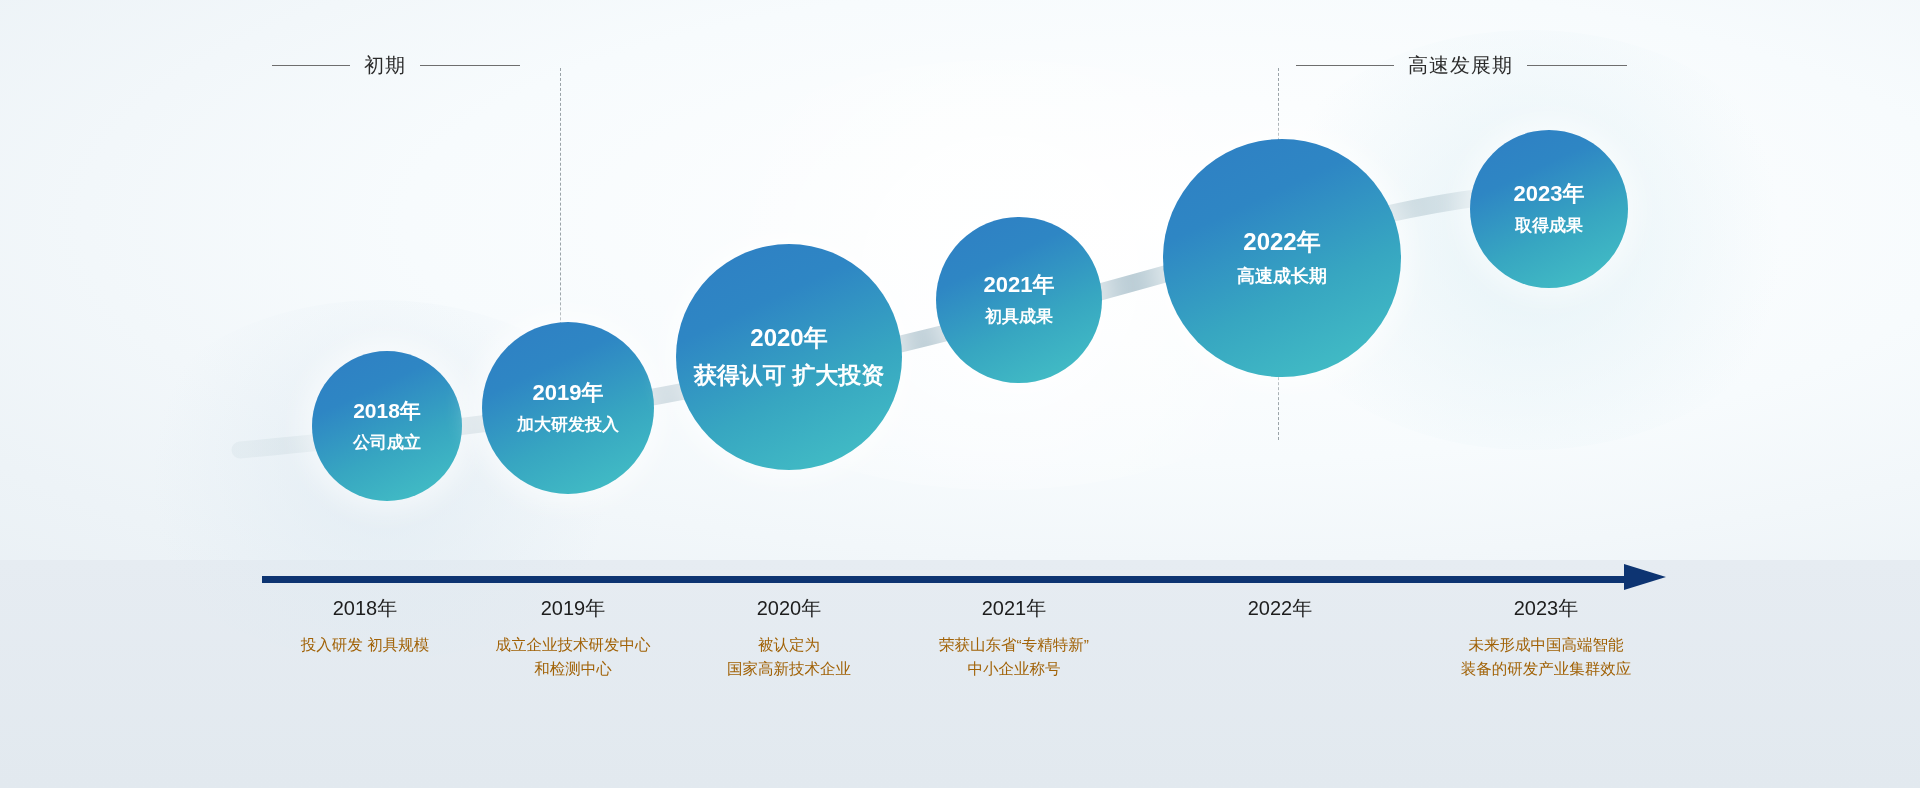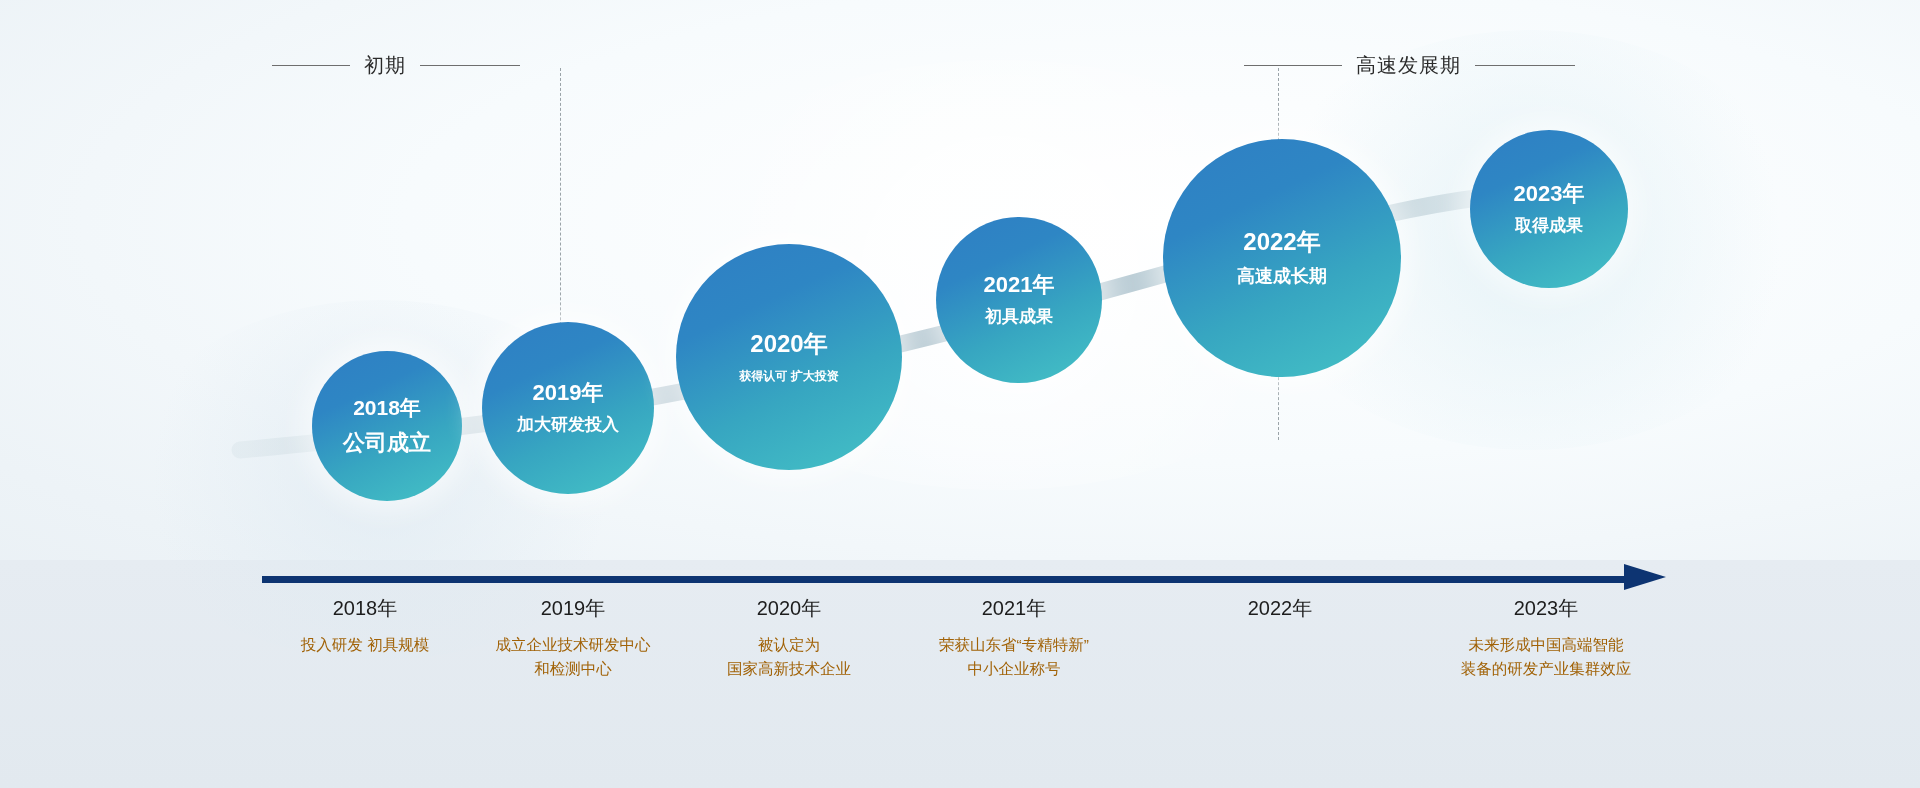--- a/index.html
+++ b/index.html
@@ -38,23 +38,23 @@
 
   
   .bubble { position:absolute; border-radius:50%;
             display:flex; flex-direction:column; align-items:center; justify-content:center;
             color:#fff; text-align:center;
             background:linear-gradient(155deg,#2f7fc4 0%, #2e86c4 30%, #37a6c1 62%, #45c3c6 100%);
             box-shadow:0 0 26px 10px rgba(255,255,255,.55); }
   .bubble .b-year { font-weight:bold; line-height:1.1; }
   .bubble .b-desc { font-weight:bold; line-height:1.2; }
 
-  .sz-s  .b-year { font-size:21px; } .sz-s  .b-desc { font-size:22px; margin-top:11px; }
+  .sz-s  .b-year { font-size:21px; } .sz-s  .b-desc { font-size:17px; margin-top:11px; }
   .sz-m  .b-year { font-size:22px; } .sz-m  .b-desc { font-size:17px; margin-top:10px; }
-  .sz-l  .b-year { font-size:24px; } .sz-l  .b-desc { font-size:12px; margin-top:11px; }
+  .sz-l  .b-year { font-size:24px; } .sz-l  .b-desc { font-size:23px; margin-top:11px; }
   .sz-xl .b-year { font-size:24px; } .sz-xl .b-desc { font-size:18px; margin-top:11px; }
 
   
   .axis { position:absolute; left:262px; top:573px; width:1400px; height:12px; }
   .axis-line { position:absolute; left:0; top:3px; width:1372px; height:7px; background:#0d3472; }
   .axis-head { position:absolute; left:1362px; top:-9px; width:0; height:0;
                border-top:13px solid transparent; border-bottom:13px solid transparent;
                border-left:42px solid #0d3472; }
 
   
@@ -85,21 +85,21 @@
            C 960 254, 1120 206, 1330 148
            C 1430 122, 1500 112, 1560 112" fill="none" stroke="url(#ribbonGrad)" stroke-width="17" stroke-linecap="round"></path>
 </svg>
 
 <div class="phases">
   <div class="phase-group" style="left:272px; top:5px;">
     <span class="phase-rule" style="width:78px"></span>
     <span class="phase-label">初期</span>
     <span class="phase-rule" style="width:100px"></span>
   </div>
-  <div class="phase-group" style="left:1244px; top:5px;">
+  <div class="phase-group" style="left:1296px; top:5px;">
     <span class="phase-rule" style="width:98px"></span>
     <span class="phase-label">高速发展期</span>
     <span class="phase-rule" style="width:100px"></span>
   </div>
 </div>
 
 <div class="divider" style="left:560px; top:68px; height:372px;"></div>
 <div class="divider" style="left:1278px; top:68px; height:372px;"></div>
 
 <div class="bubble sz-s" style="left:312px; top:351px; width:150px; height:150px;">

